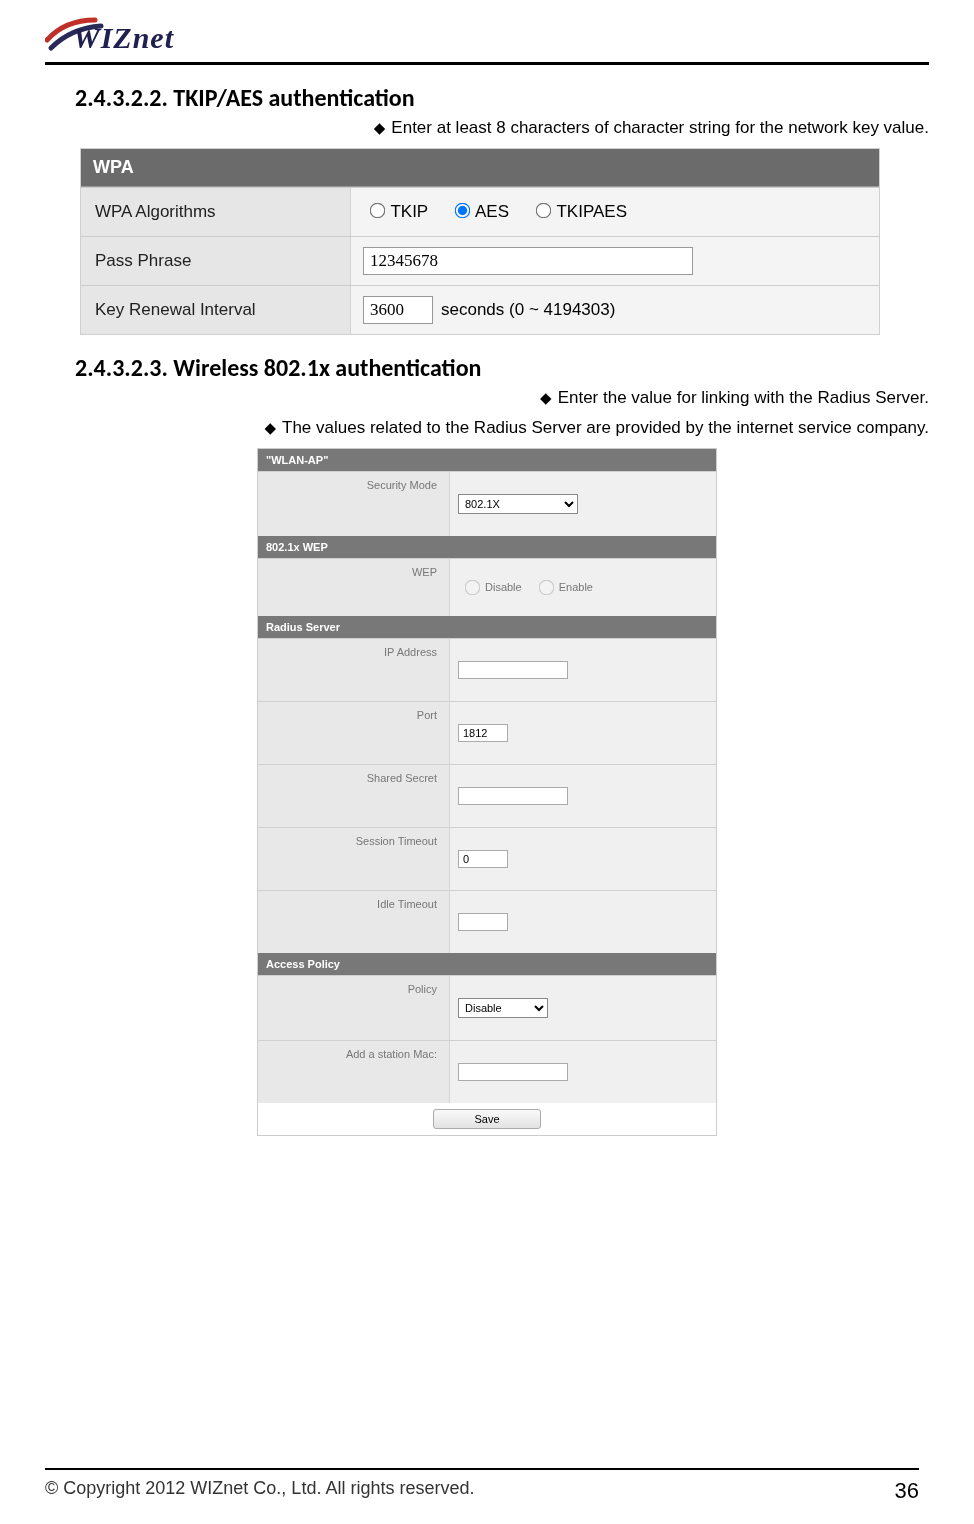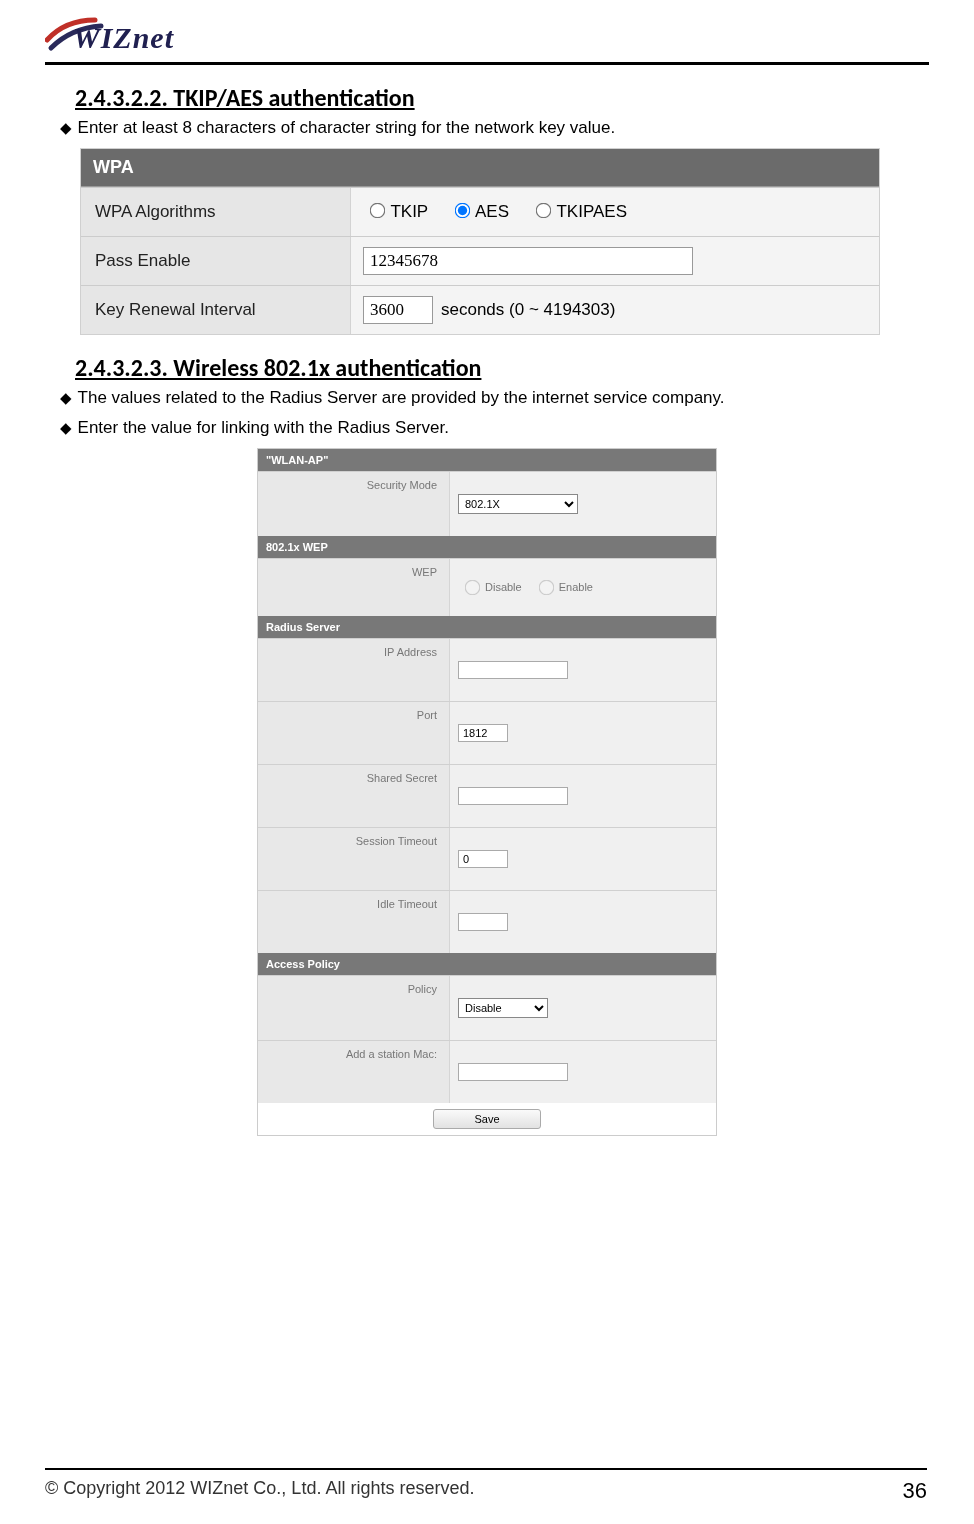--- a/index.html
+++ b/index.html
@@ -38,26 +38,26 @@
     }
     .content {
       padding-left: 0;
     }
     .sec-heading {
       font-family: Calibri, Arial, sans-serif;
       font-weight: bold;
       font-size: 24px;
       margin-left: 30px;
       margin-bottom: 6px;
-      text-decoration: underline;
     }
     .bullet-line {
       font-size: 17px;
       margin-bottom: 10px;
-      margin-left: 15px;
+      margin-left: 8px;
+      text-align: right;
     }
     .diamond {
       font-size: 15px;
       margin-right: 6px;
     }
     .screenshot1 {
       width: 800px;
       margin: 8px auto 18px 35px;
       border: 1px solid #d0d0d0;
     }
@@ -181,21 +181,21 @@
       background: linear-gradient(#fafafa,#e2e2e2);
       border: 1px solid #aaa;
       border-radius: 3px;
       padding: 3px 40px;
       font-size: 11px;
       cursor: pointer;
     }
     .footer {
       position: absolute;
       left: 45px;
-      right: 47px;
+      right: 55px;
       bottom: 20px;
     }
     .bottom-rule {
       border-top: 2px solid #000;
       margin-bottom: 8px;
     }
     .footer-row {
       display: flex;
       justify-content: space-between;
       font-size: 18px;
@@ -243,41 +243,41 @@
     <div class="ss1-row">
       <div class="ss1-label">WPA Algorithms</div>
       <div class="ss1-value radio-group">
         <label><input type="radio" name="alg" style=""> <span>TKIP</span></label>
         <label><input type="radio" name="alg" checked="" style=""> <span>AES</span></label>
         <label><input type="radio" name="alg" style=""> <span>TKIPAES</span></label>
       </div>
     </div>
 
     <div class="ss1-row">
-      <div class="ss1-label">Pass Enable</div>
+      <div class="ss1-label">Pass Phrase</div>
       <div class="ss1-value">
         <input class="ss1-input" type="text" value="12345678" style="">
       </div>
     </div>
 
     <div class="ss1-row">
       <div class="ss1-label">Key Renewal Interval</div>
       <div class="ss1-value">
         <input class="ss1-input small" type="text" value="3600" style="">
         <span>seconds   (0 ~ 4194303)</span>
       </div>
     </div>
   </div>
 
   <div class="sec-heading">2.4.3.2.3. Wireless  802.1x  authentication</div>
   <div class="bullet-line">
+    <span class="diamond">◆</span><span>Enter the value for linking with the Radius Server.</span>
+  </div>
+  <div class="bullet-line">
     <span class="diamond">◆</span><span>The values related to the Radius Server are provided by the internet service company.</span>
-  </div>
-  <div class="bullet-line">
-    <span class="diamond">◆</span><span>Enter the value for linking with the Radius Server.</span>
   </div>
 
   <div class="screenshot2">
     <div class="ss2-header">"WLAN-AP"</div>
     <div class="ss2-row">
       <div class="ss2-label">Security Mode</div>
       <div class="ss2-value">
         <select class="ss2-select wide">
           <option>802.1X</option>
         </select>

